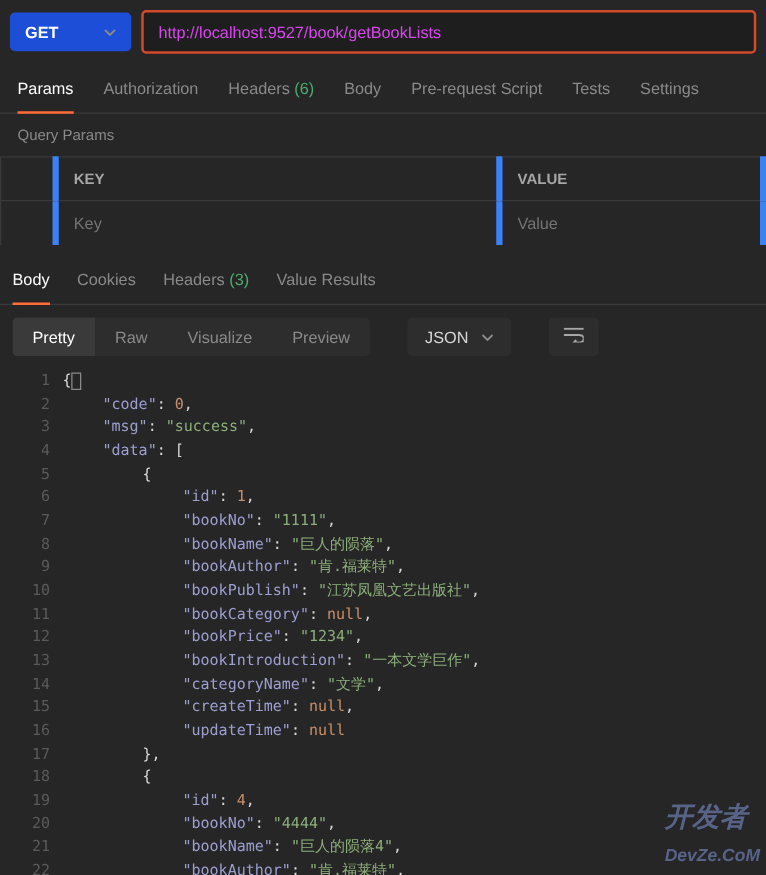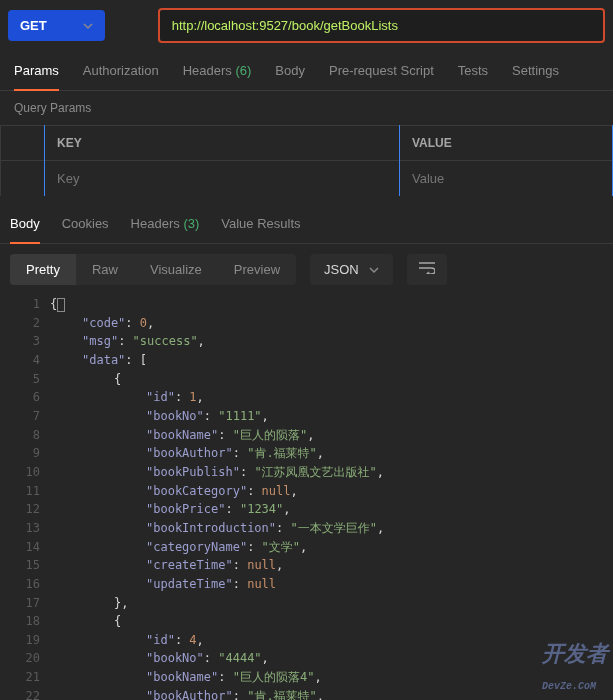--- a/index.html
+++ b/index.html
@@ -26,27 +26,26 @@
       border-radius: 4px;
       display: flex;
       align-items: center;
       gap: 36px;
       font-weight: 600;
       font-size: 13px;
     }
     .url-input {
       flex: 1;
       background: #1e1e1e;
-      color: #bef264;
+      color: #d946ef;
       border: 2px solid #d04a2b;
       border-radius: 4px;
       padding: 8px 12px;
       font-size: 13px;
       outline: none;
-      margin-left: 45px;
     }
     .tabs {
       display: flex;
       padding: 0 14px;
       gap: 24px;
       border-bottom: 1px solid #3a3a3a;
     }
     .tab {
       padding: 12px 0;
       color: #8a8a8a;
@@ -75,21 +74,21 @@
     }
     .params-table {
       width: 100%;
       border-collapse: collapse;
     }
     .params-table tr {
       border-top: 1px solid #3a3a3a;
     }
     .params-table th, .params-table td {
       text-align: left;
-      border-right: 1px solid #3b82f6;
+      border-right: 5px solid #3b82f6;
     }
     .params-table th {
       padding: 10px 12px;
       color: #a6a6a6;
       font-weight: 600;
       font-size: 12px;
     }
     .params-table th:first-child, .params-table td:first-child {
       width: 44px;
       border-left: 1px solid #3a3a3a;
@@ -110,21 +109,21 @@
     .response-tabs {
       display: flex;
       padding: 0 10px;
       gap: 22px;
       border-bottom: 1px solid #3a3a3a;
       margin-top: 8px;
     }
     .toolbar {
       display: flex;
       padding: 10px;
-      gap: 0;
+      gap: 16px;
       align-items: center;
     }
     .view-tabs {
       display: flex;
       background: #2d2d2d;
       border-radius: 4px;
       overflow: hidden;
     }
     .view-tab {
       padding: 8px 16px;
@@ -320,14 +319,14 @@
       <div class="code-line ind2"><span class="tok-brace">{</span></div>
       <div class="code-line ind3"><span class="tok-key">"id"</span><span class="tok-punc">: </span><span class="tok-num">4</span><span class="tok-punc">,</span></div>
       <div class="code-line ind3"><span class="tok-key">"bookNo"</span><span class="tok-punc">: </span><span class="tok-str">"4444"</span><span class="tok-punc">,</span></div>
       <div class="code-line ind3"><span class="tok-key">"bookName"</span><span class="tok-punc">: </span><span class="tok-str">"巨人的陨落4"</span><span class="tok-punc">,</span></div>
       <div class="code-line ind3"><span class="tok-key">"bookAuthor"</span><span class="tok-punc">: </span><span class="tok-str">"肯.福莱特"</span><span class="tok-punc">,</span></div>
     </div>
 </div>
 
 <div class="watermark">
   <span>开发者</span><br>
-  <span style="font-size:10px;font-family:Liberation Mono, monospace;">DevZe.CoM</span>
+  <span style="font-size:14px;">DevZe.CoM</span>
 </div>
 
 </body></html>

